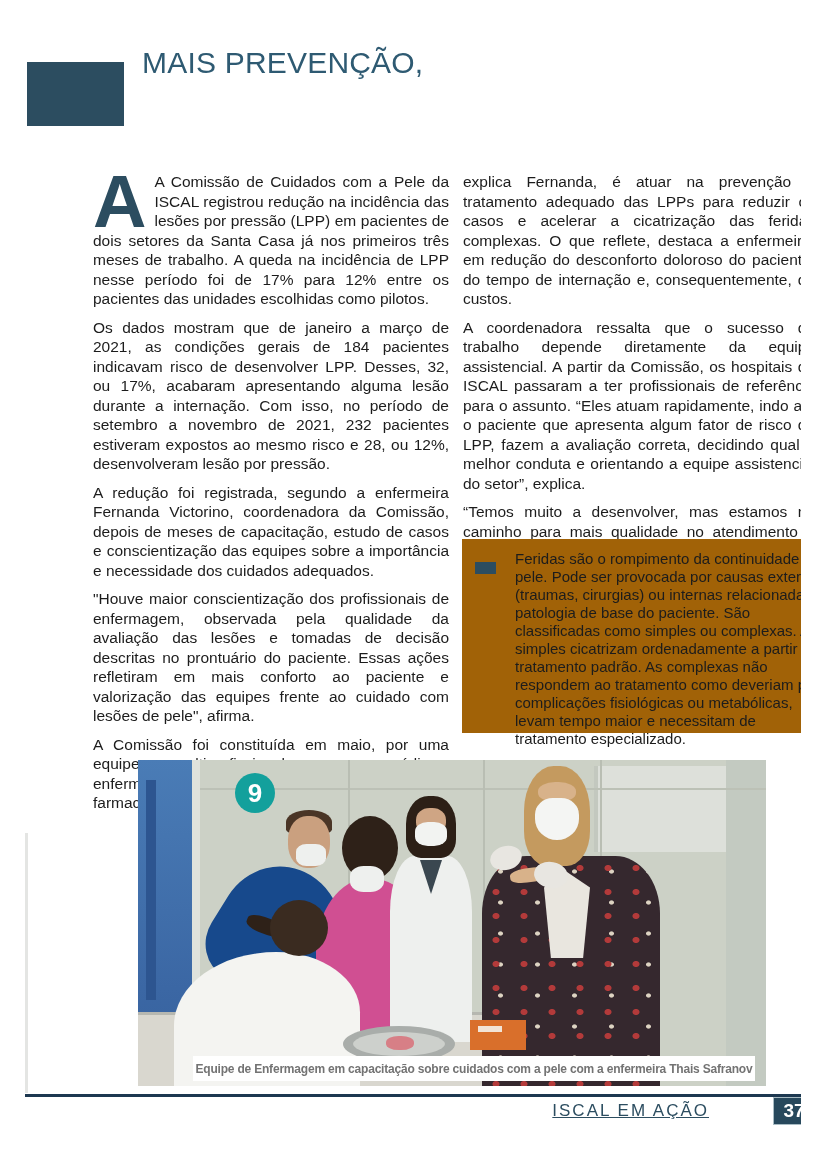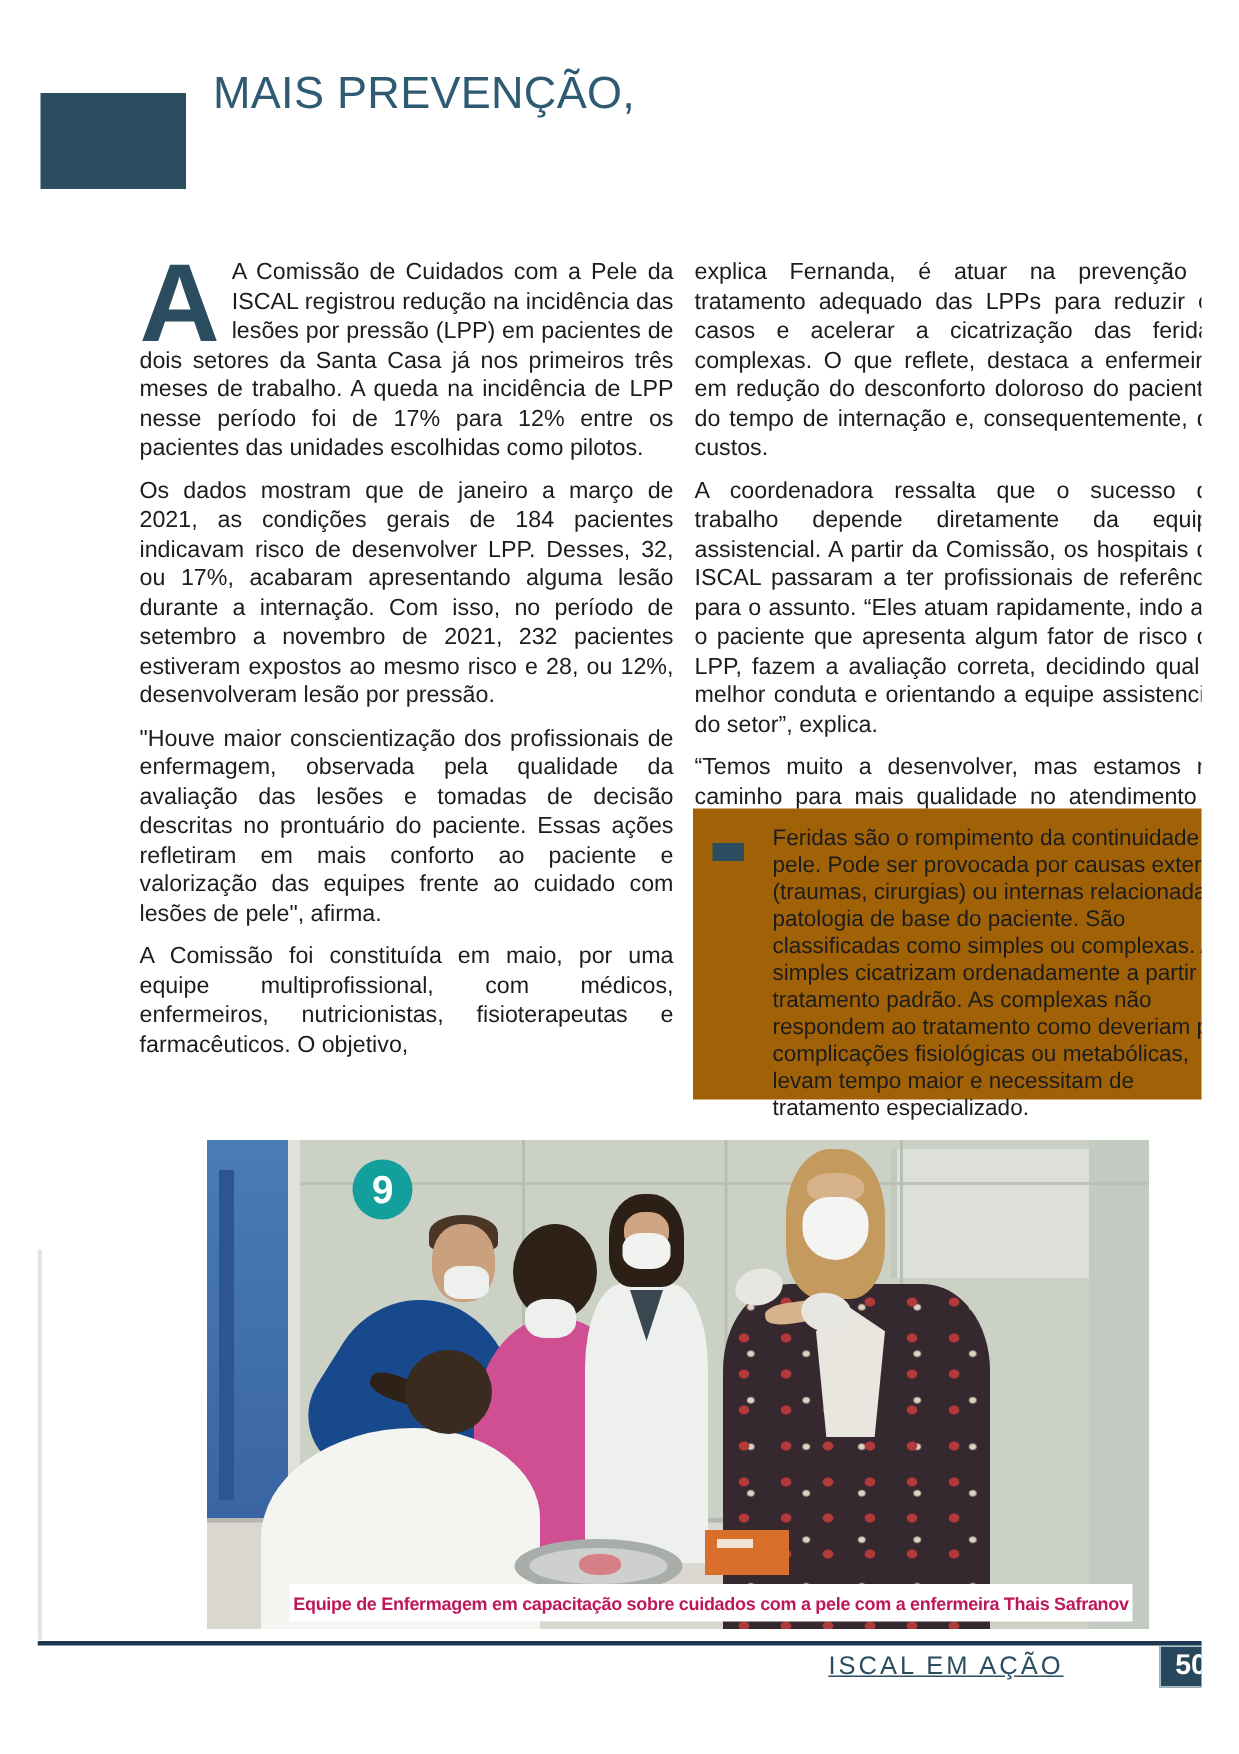--- a/index.html
+++ b/index.html
@@ -151,21 +151,21 @@
   .ph-tray-item { left: 248px; top: 276px; width: 28px; height: 14px;
     background: #d77f86; border-radius: 45%; }
   .ph-orange-box { left: 332px; top: 260px; width: 56px; height: 30px;
     background: #d96f2b; }
   .ph-orange-mark { left: 340px; top: 266px; width: 24px; height: 6px; background: #f2e4d6; }
 
   .caption-bar {
     position: absolute; left: 55px; right: 11px; bottom: 5px; height: 25px;
     background: #ffffff;
     display: flex; align-items: center; justify-content: center;
-    font-size: 12px; font-weight: 700; letter-spacing: -0.2px; color: #be185d;
+    font-size: 12px; font-weight: 700; letter-spacing: -0.2px; color: #737373;
     white-space: nowrap; overflow: hidden;
   }
 
   
   .left-edge-line { position: absolute; left: 0; top: 833px; width: 3px; height: 260px;
     background: #e4e5e3; }
   .footer-line { position: absolute; left: 0; top: 1094px; width: 826px; height: 3px;
     background: #1d3850; }
   .footer-mag {
     position: absolute; right: 92px; top: 1101px;
@@ -185,20 +185,21 @@
 <div class="page">
 
   <div class="header-square"></div>
   <div class="title-block">
     <div class="title-line1">MAIS PREVENÇÃO,</div>
   </div>
 
   <div class="col col-left">
     <p><span class="dropcap">A</span><span>A Comissão de Cuidados com a Pele da ISCAL registrou redução na incidência das lesões por pressão (LPP) em pacientes de dois setores da Santa Casa já nos primeiros três meses de trabalho. A queda na incidência de LPP nesse período foi de 17% para 12% entre os pacientes das unidades escolhidas como pilotos.</span></p>
     <p>Os dados mostram que de janeiro a março de 2021, as condições gerais de 184 pacientes indicavam risco de desenvolver LPP. Desses, 32, ou 17%, acabaram apresentando alguma lesão durante a internação. Com isso, no período de setembro a novembro de 2021, 232 pacientes estiveram expostos ao mesmo risco e 28, ou 12%, desenvolveram lesão por pressão.</p>
+    <p>A redução foi registrada, segundo a enfermeira Fernanda Victorino, coordenadora da Comissão, depois de meses de capacitação, estudo de casos e conscientização das equipes sobre a importância e necessidade dos cuidados adequados.</p>
     <p>"Houve maior conscientização dos profissionais de enfermagem, observada pela qualidade da avaliação das lesões e tomadas de decisão descritas no prontuário do paciente. Essas ações refletiram em mais conforto ao paciente e valorização das equipes frente ao cuidado com lesões de pele", afirma.</p>
     <p>A Comissão foi constituída em maio, por uma equipe multiprofissional, com médicos, enfermeiros, nutricionistas, fisioterapeutas e farmacêuticos. O objetivo,</p>
   </div>
 
   <div class="col col-right">
     <p>explica Fernanda, é atuar na prevenção e tratamento adequado das LPPs para reduzir os casos e acelerar a cicatrização das feridas complexas. O que reflete, destaca a enfermeira, em redução do desconforto doloroso do paciente, do tempo de internação e, consequentemente, de custos.</p>
     <p>A coordenadora ressalta que o sucesso do trabalho depende diretamente da equipe assistencial. A partir da Comissão, os hospitais da ISCAL passaram a ter profissionais de referência para o assunto. “Eles atuam rapidamente, indo até o paciente que apresenta algum fator de risco de LPP, fazem a avaliação correta, decidindo qual a melhor conduta e orientando a equipe assistencial do setor”, explica.</p>
     <p>“Temos muito a desenvolver, mas estamos no caminho para mais qualidade no atendimento e bem-estar dos nossos pacientes”, comemora.</p>
   </div>
 
@@ -254,15 +255,15 @@
     <div class="ph ph-tray-item"></div>
     <div class="ph ph-orange-box"></div>
     <div class="ph ph-orange-mark"></div>
 
     <div class="caption-bar">Equipe de Enfermagem em capacitação sobre cuidados com a pele com a enfermeira Thais Safranov</div>
   </div>
 
   <div class="left-edge-line"></div>
   <div class="footer-line"></div>
   <div class="footer-mag">ISCAL EM AÇÃO</div>
-  <div class="page-number-box">50</div>
+  <div class="page-number-box">37</div>
 
 </div>
 
 </body></html>

